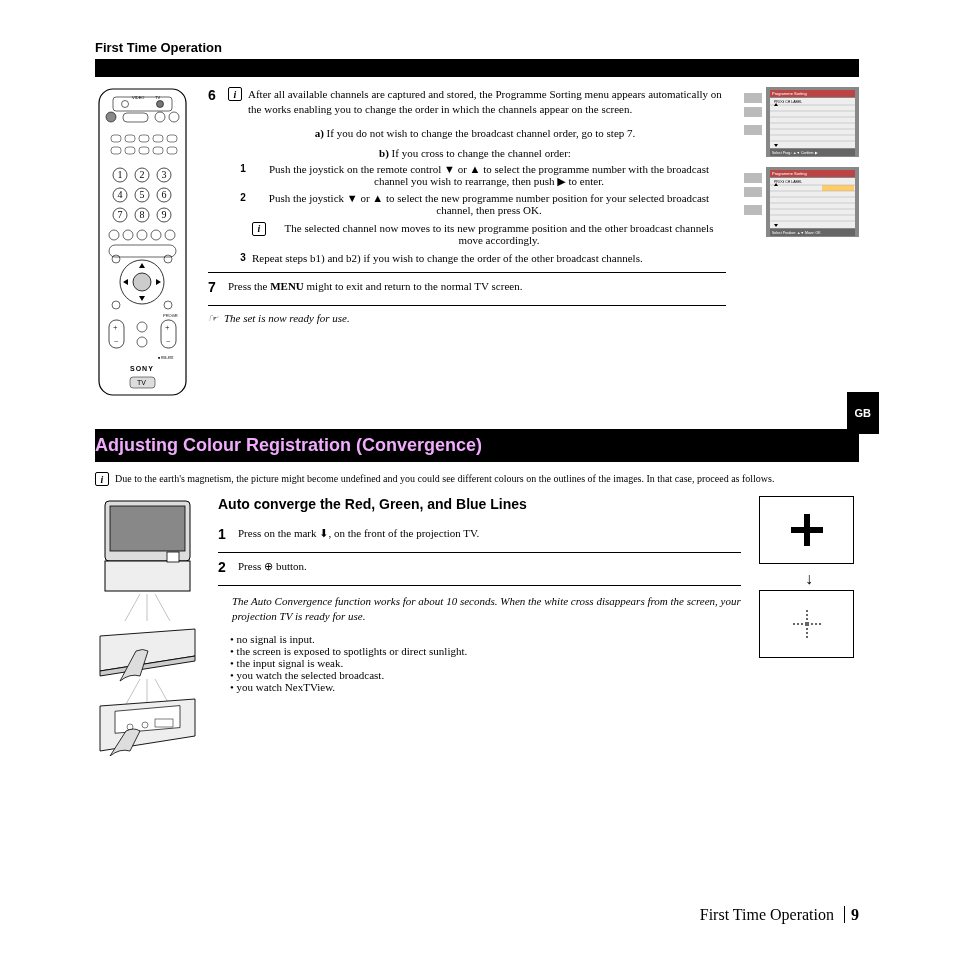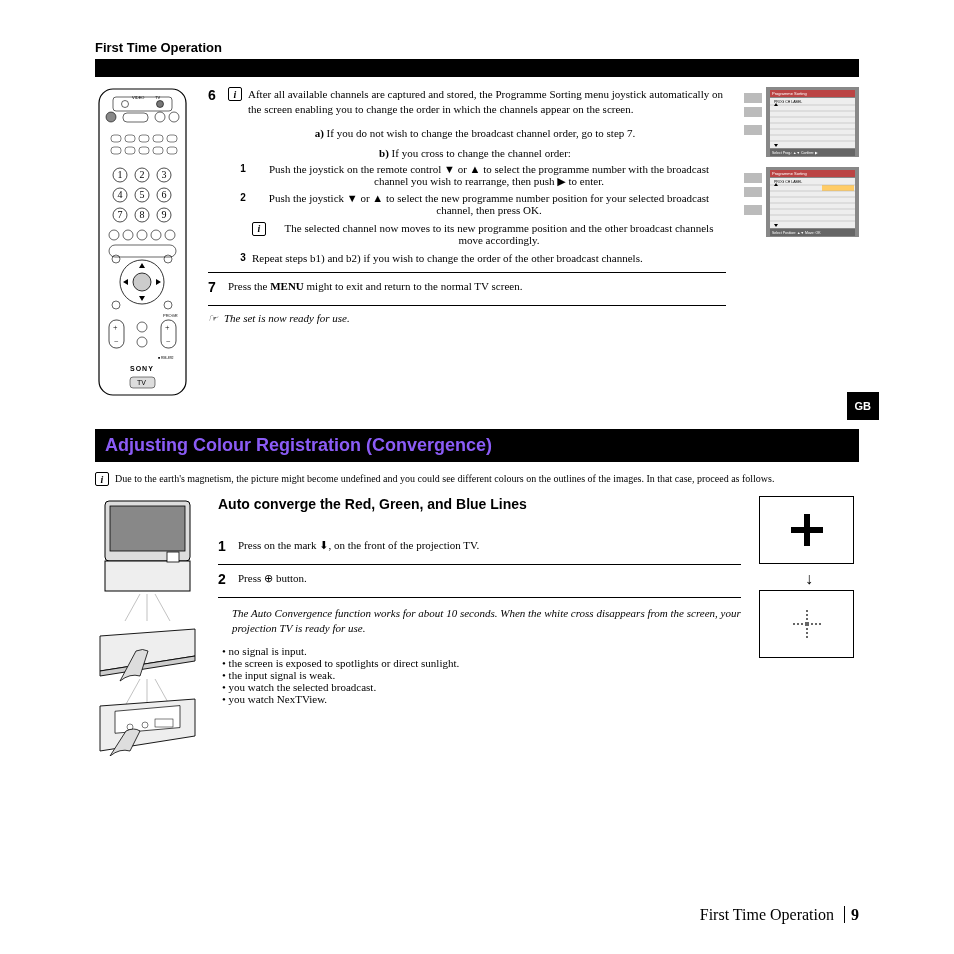--- a/index.html
+++ b/index.html
@@ -15,31 +15,31 @@
   .step-num { font-family: Arial, Helvetica, sans-serif; font-weight: bold; font-size: 14px; width: 14px; flex-shrink: 0; }
   .info-icon { display: inline-flex; width: 14px; height: 14px; border: 1px solid #000; border-radius: 2px; align-items: center; justify-content: center; font-family: Georgia; font-style: italic; font-weight: bold; font-size: 10px; flex-shrink: 0; vertical-align: middle; }
   .step-body { flex: 1; line-height: 1.35; }
   .sub { margin-left: 16px; margin-bottom: 8px; text-align: center; }
   .sub-label { font-weight: bold; }
   .sub-step { display: flex; gap: 4px; margin: 4px 0 4px 14px; }
   .sub-step-num { font-family: Arial, Helvetica, sans-serif; font-weight: bold; font-size: 10px; width: 10px; flex-shrink: 0; }
   .note-box { display: flex; gap: 6px; margin: 6px 0 6px 28px; }
   .hr { border: none; border-top: 0.5px solid #000; margin: 6px 0; }
   .italic-note { font-style: italic; display: flex; gap: 6px; align-items: center; margin-top: 6px; }
-  .gb-tab { position: absolute; right: 75px; top: 392px; background: #000; color: #fff; font-family: Arial, sans-serif; font-weight: bold; font-size: 11px; padding: 8px 8px; }
+  .gb-tab { position: absolute; right: 75px; top: 392px; background: #000; color: #fff; font-family: Arial, sans-serif; font-weight: bold; font-size: 11px; padding: 15px 8px; }
   .osd { width: 115px; height: 70px; margin-bottom: 8px; }
-  .section-title-bar { background: #000; color: #8b5cf6; font-family: Arial, Helvetica, sans-serif; font-weight: bold; font-size: 18px; padding: 6px 10px; margin-top: 30px; }
+  .section-title-bar { background: #000; color: #f0abfc; font-family: Arial, Helvetica, sans-serif; font-weight: bold; font-size: 18px; padding: 6px 0; margin-top: 30px; }
   .section-intro { display: flex; gap: 6px; margin: 10px 0; font-size: 10px; line-height: 1.3; }
   .lower-grid { display: flex; gap: 18px; margin-top: 8px; }
   .tv-col { width: 105px; flex-shrink: 0; }
   .mid-col { flex: 1; }
   .cross-col { width: 100px; flex-shrink: 0; }
-  .sub-title { font-family: Arial, Helvetica, sans-serif; font-weight: bold; font-size: 14px; margin-bottom: 26px; }
+  .sub-title { font-family: Arial, Helvetica, sans-serif; font-weight: bold; font-size: 14px; margin-bottom: 14px; }
   .notes-title { font-family: Arial, Helvetica, sans-serif; font-weight: bold; font-size: 10px; margin-top: 6px; }
-  .bullet-list { margin-left: 4px; }
+  .bullet-list { margin-left: 12px; }
   .bullet-item::before { content: "• "; }
   .footer { position: absolute; bottom: 30px; right: 95px; font-size: 16px; }
   .footer .pnum { font-weight: bold; border-left: 1px solid #000; padding-left: 6px; margin-left: 6px; }
   .cross-box { border: 1px solid #000; width: 95px; height: 68px; display: flex; align-items: center; justify-content: center; margin-bottom: 6px; }
   .down-arrow { text-align: center; font-size: 16px; margin: 2px 0; }
 </style>
 </head>
 <body>
 
 <div class="header-title">First Time Operation</div>
@@ -116,21 +116,21 @@
       <text x="35" y="284" font-size="7" font-family="Arial" font-weight="bold" letter-spacing="1">SONY</text>
       <rect x="35" y="290" width="25" height="11" rx="3" fill="#ddd" stroke="#000" stroke-width="0.5"></rect>
       <text x="42" y="298" font-size="7" font-family="Arial">TV</text>
     </svg>
   </div>
 
   <div class="steps-col">
     <div class="step">
       <div class="step-num">6</div>
       <span class="info-icon">i</span>
-      <div class="step-body">After all available channels are captured and stored, the Programme Sorting menu joystick automatically on the screen enabling you to change the order in which the channels appear on the screen.</div>
+      <div class="step-body">After all available channels are captured and stored, the Programme Sorting menu appears automatically on the works enabling you to change the order in which the channels appear on the screen.</div>
     </div>
 
     <div class="sub">
       <span class="sub-label">a)</span>
       <span>If you do not wish to change the broadcast channel order, go to step 7.</span>
     </div>
 
     <div class="sub">
       <span class="sub-label">b)</span>
       <span>If you cross to change the channel order:</span>

